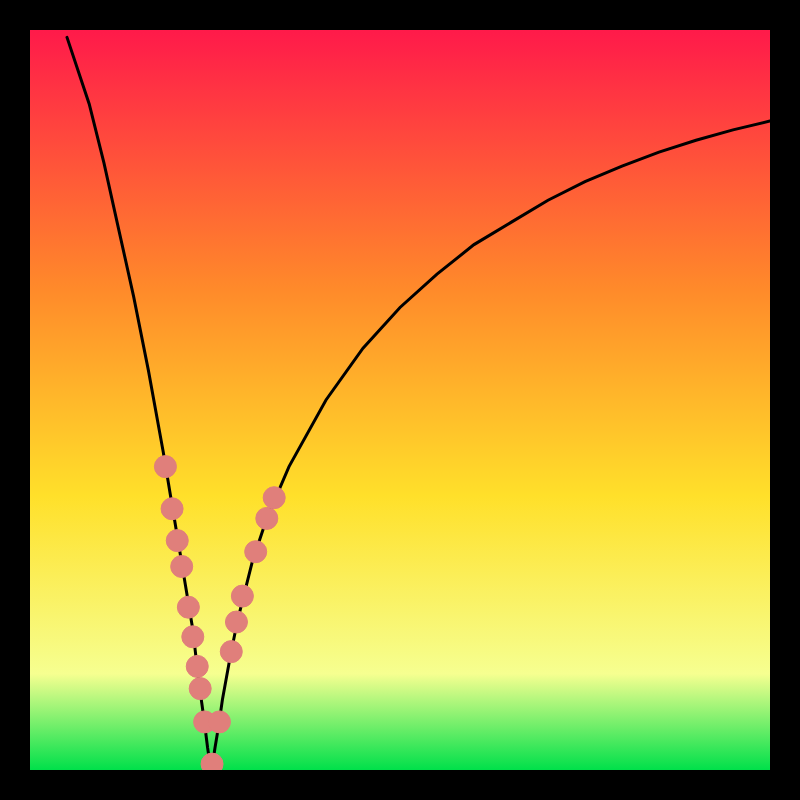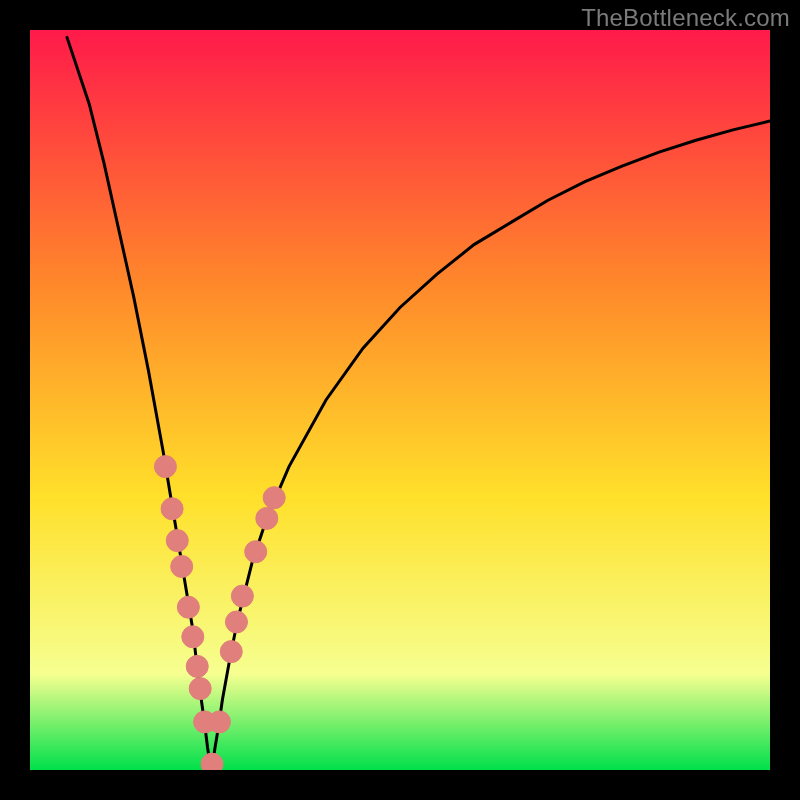--- a/index.html
+++ b/index.html
@@ -65,14 +65,13 @@
           <circle cx="189.44" cy="691.90" r="11" fill="#e07f7b" stroke="#e07f7b"></circle>
           <circle cx="201.28" cy="621.60" r="11" fill="#e07f7b" stroke="#e07f7b"></circle>
           <circle cx="206.46" cy="592.00" r="11" fill="#e07f7b" stroke="#e07f7b"></circle>
           <circle cx="212.38" cy="566.10" r="11" fill="#e07f7b" stroke="#e07f7b"></circle>
           <circle cx="225.70" cy="521.70" r="11" fill="#e07f7b" stroke="#e07f7b"></circle>
           <circle cx="236.80" cy="488.40" r="11" fill="#e07f7b" stroke="#e07f7b"></circle>
           <circle cx="244.20" cy="467.68" r="11" fill="#e07f7b" stroke="#e07f7b"></circle>
         </g>
     </svg>
   </div>
-  <div class="watermark">TheBottleneck.com</div>
 </div>
 
 </body></html>

